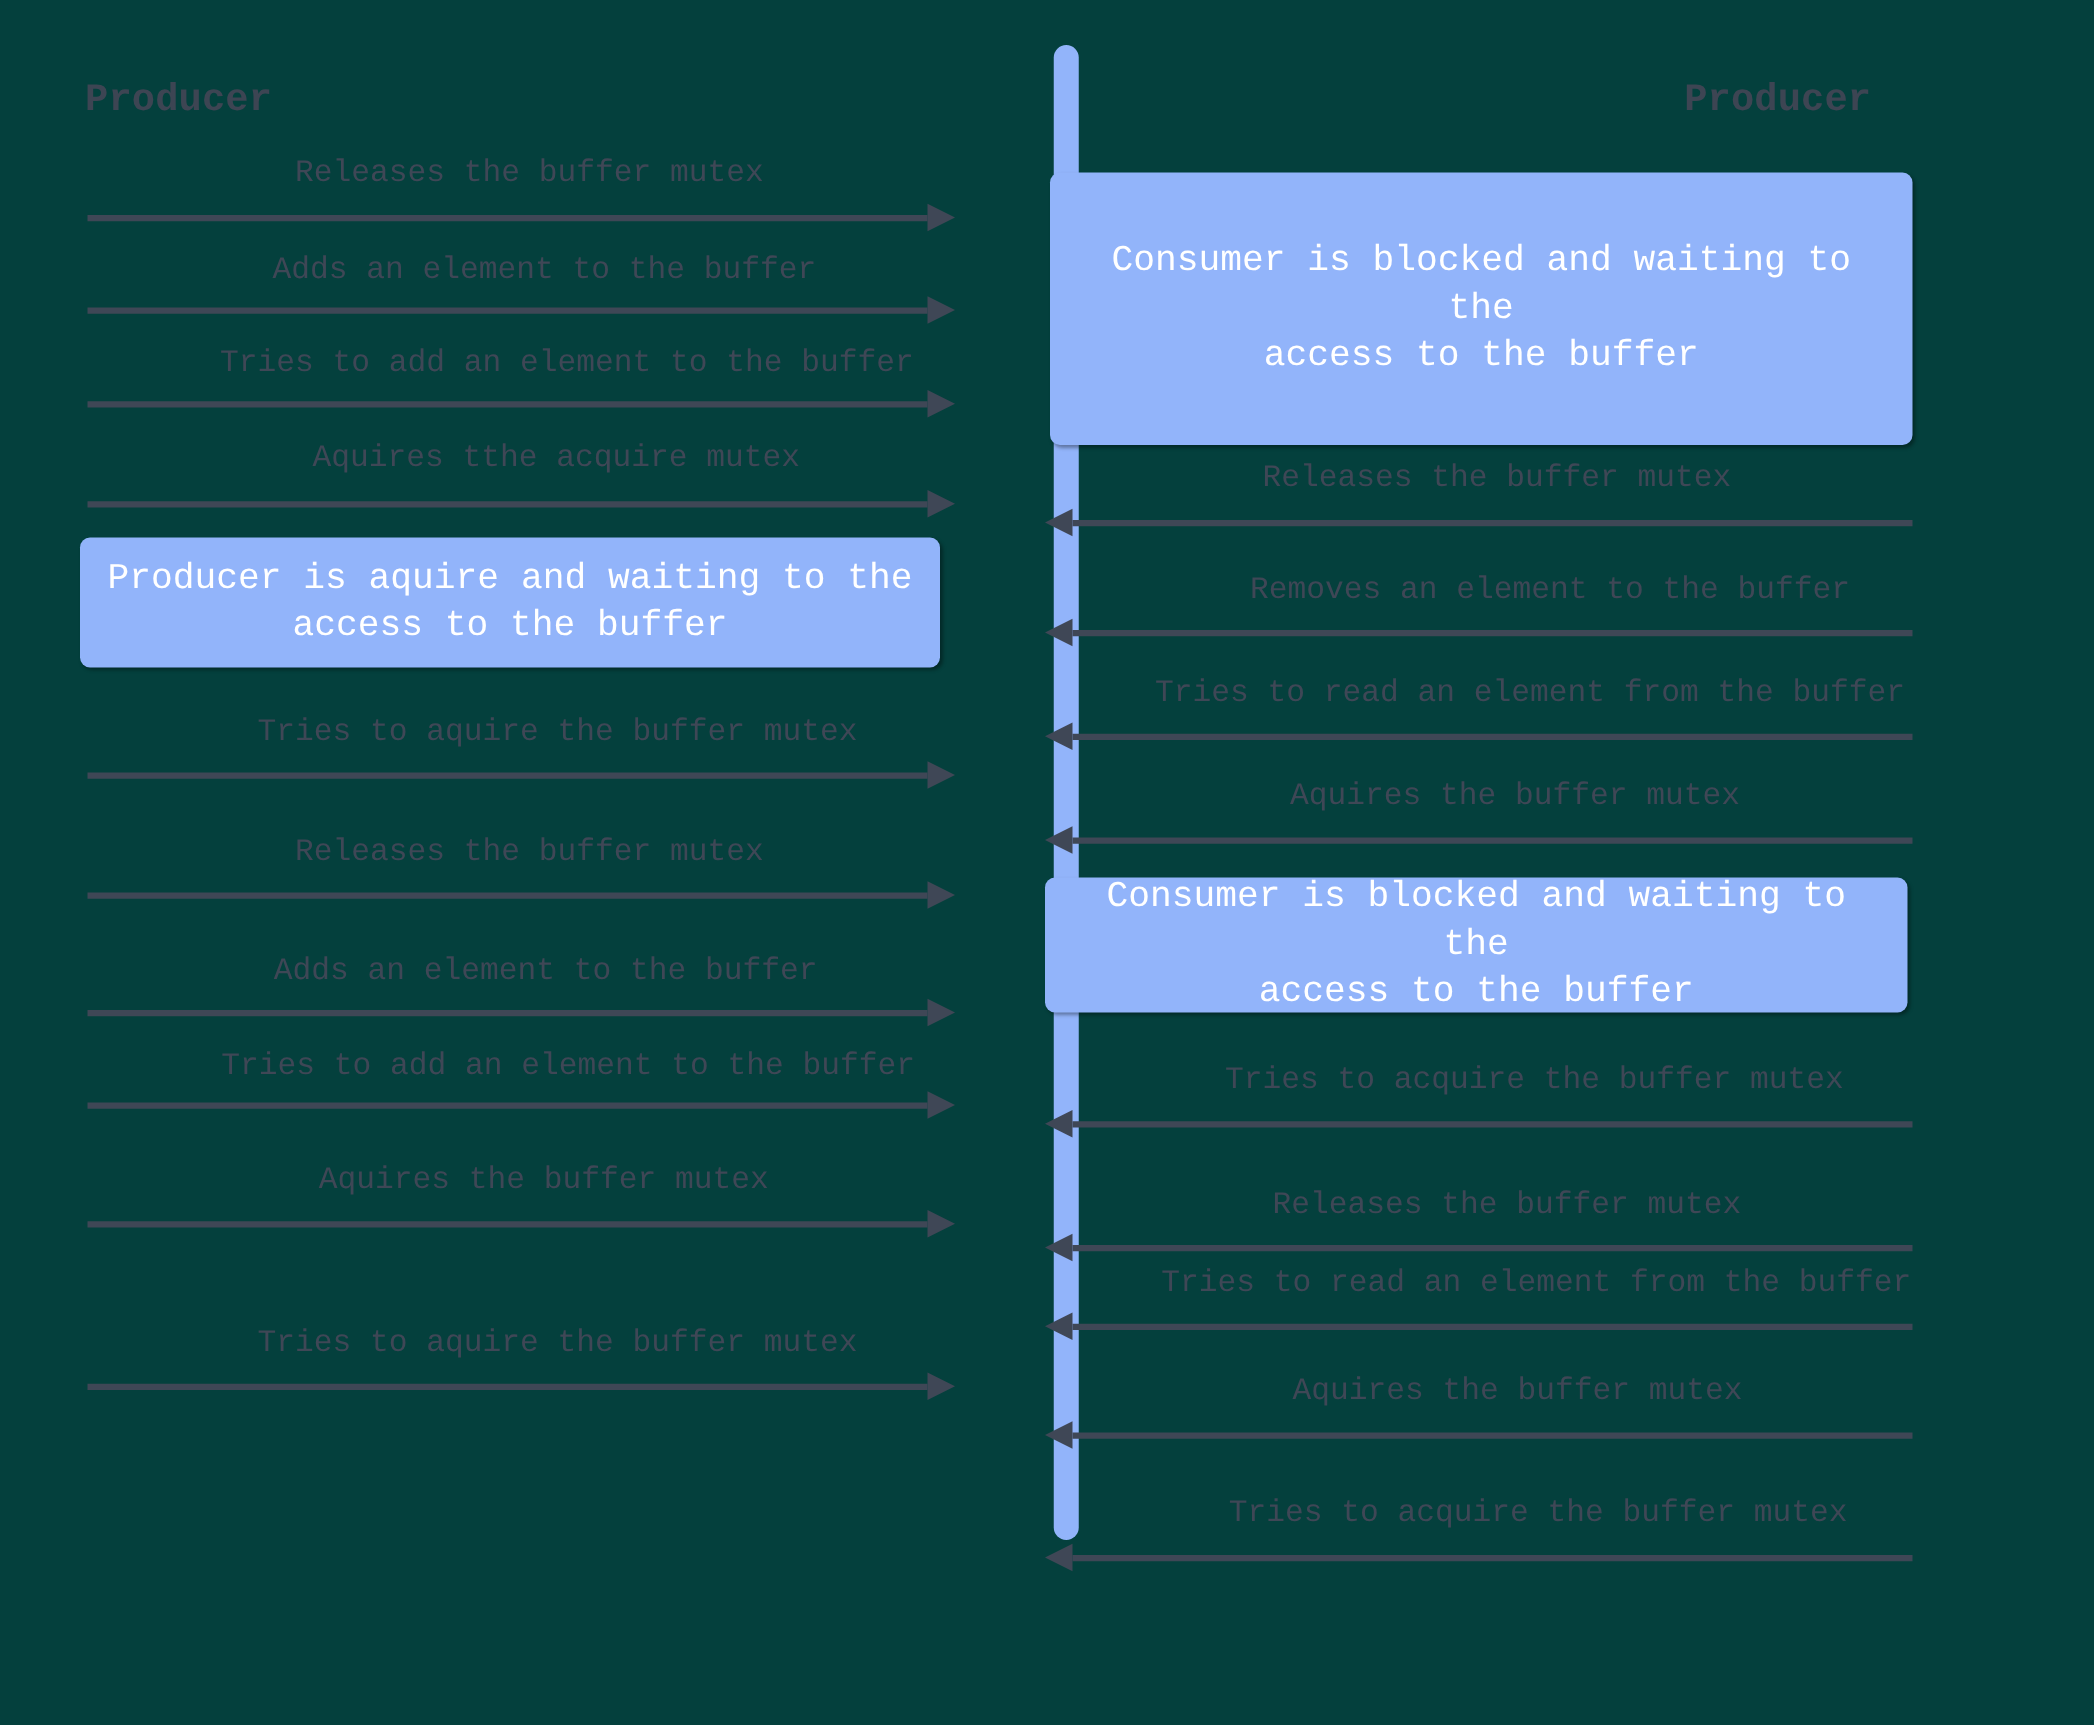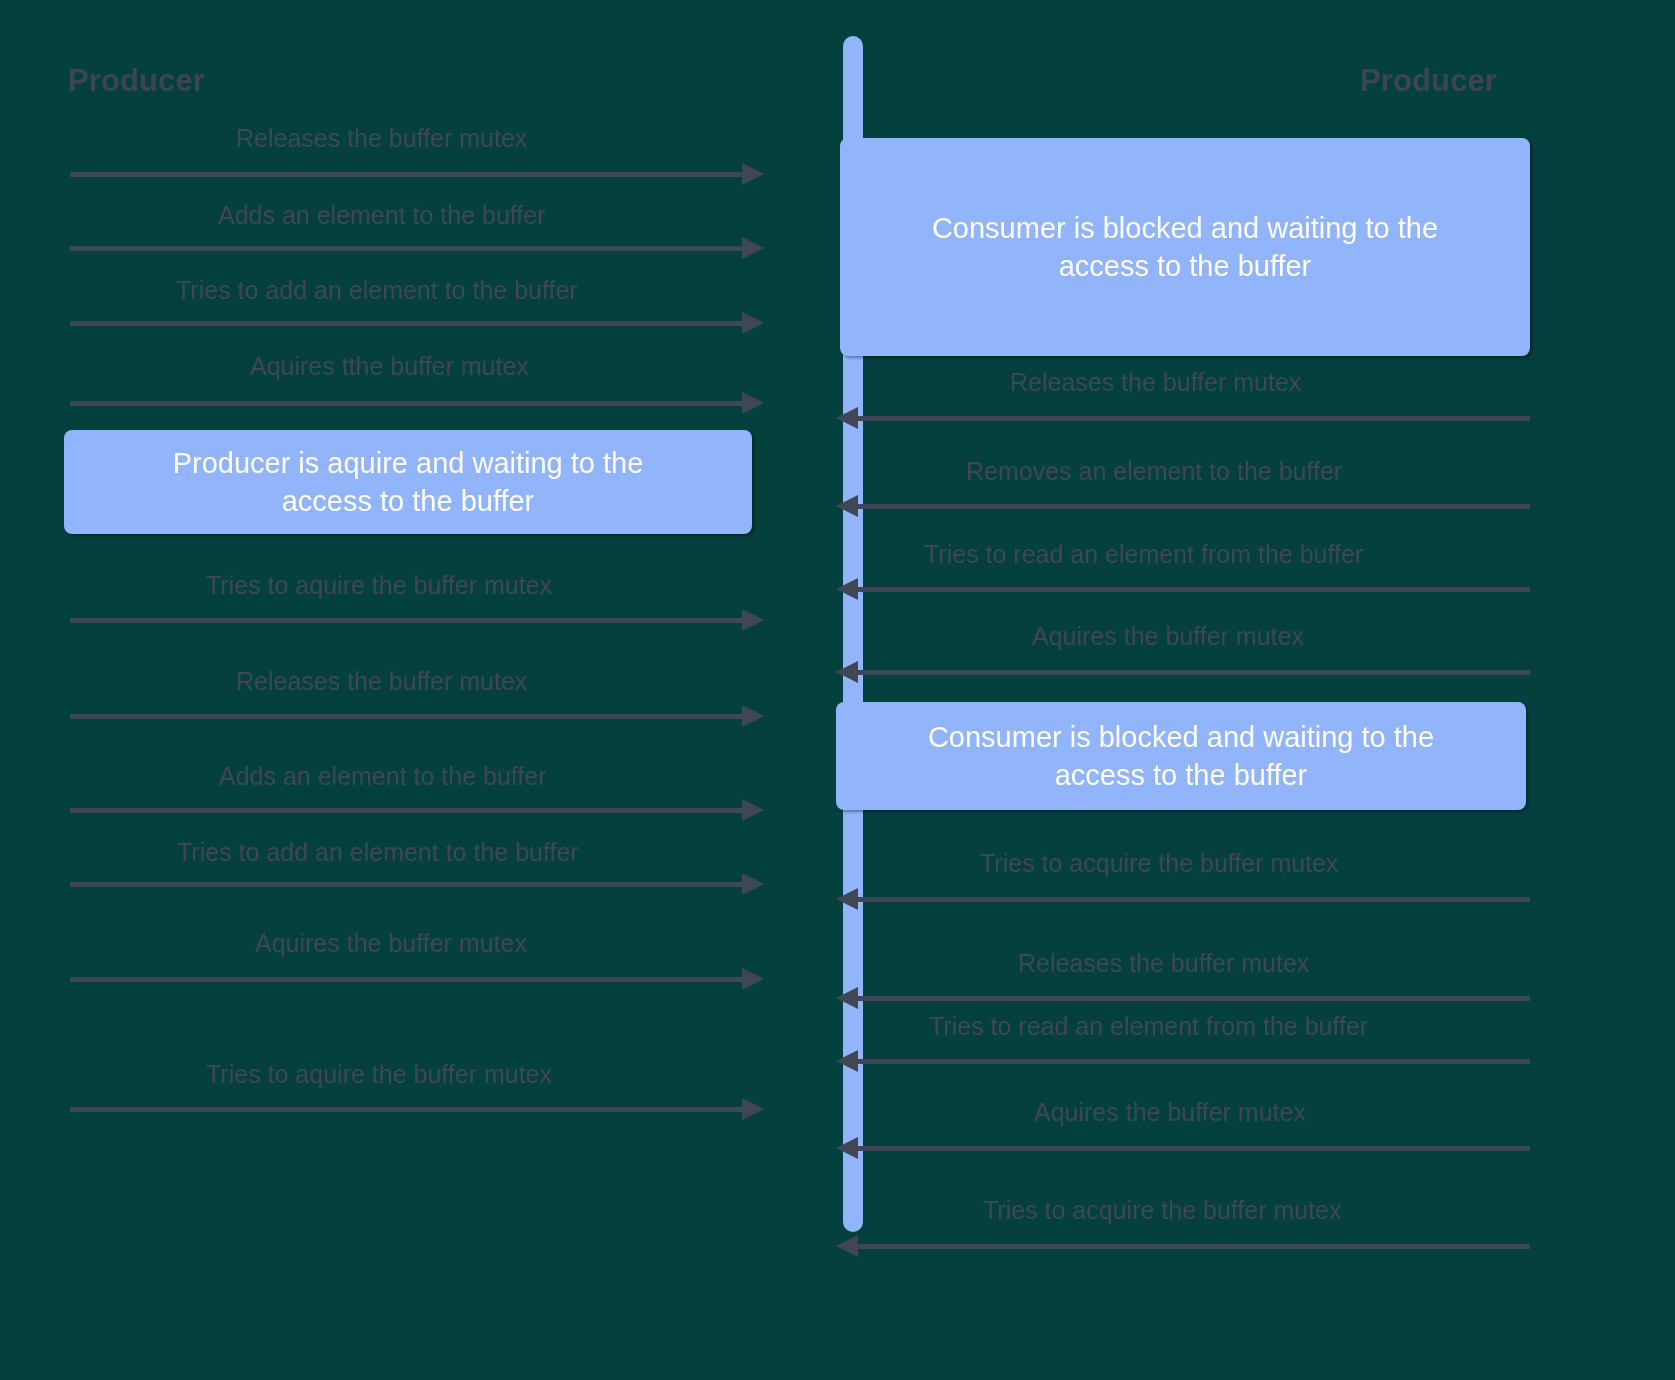--- a/index.html
+++ b/index.html
@@ -13,20 +13,21 @@
     font-family: "Liberation Sans", sans-serif;
     overflow: hidden;
     position: relative;
   }
 
   #diagram {
     position: relative;
     width: 1675px;
     height: 1380px;
     background: #04403d;
+    font-family: Liberation Mono, monospace;
   }
 
   
   .timeline-bar {
     position: absolute;
     left: 843px;
     top: 36px;
     width: 20px;
     height: 1196px;
     background: #92b4fa;
@@ -118,21 +119,21 @@
     <div class="head" style="left:742px;top:34px;"></div>
   </div>
 
   <div class="msg to-right" style="left:0;top:278px;">
     <div class="label" style="left:176px;">Tries to add an element to the buffer</div>
     <div class="shaft" style="left:70px;top:43px;width:672px;"></div>
     <div class="head" style="left:742px;top:34px;"></div>
   </div>
 
   <div class="msg to-right" style="left:0;top:354px;">
-    <div class="label" style="left:250px;">Aquires tthe buffer mutex</div>
+    <div class="label" style="left:250px;">Aquires tthe acquire mutex</div>
     <div class="shaft" style="left:70px;top:47px;width:672px;"></div>
     <div class="head" style="left:742px;top:38px;"></div>
   </div>
 
   <div class="blocked-box" style="left:64px;top:430px;width:688px;height:104px;">
     <div>
       <span>Producer is aquire and waiting to the</span><br>
       <span>access to the buffer</span>
     </div>
   </div>
@@ -180,21 +181,21 @@
     </div>
   </div>
 
   <div class="msg to-left" style="left:0;top:370px;">
     <div class="label" style="left:1010px;">Releases the buffer mutex</div>
     <div class="shaft" style="left:858px;top:46px;width:672px;"></div>
     <div class="head" style="left:836px;top:37px;"></div>
   </div>
 
   <div class="msg to-left" style="left:0;top:459px;">
-    <div class="label" style="left:966px;">Removes an element to the buffer</div>
+    <div class="label" style="left:1000px;">Removes an element to the buffer</div>
     <div class="shaft" style="left:858px;top:45px;width:672px;"></div>
     <div class="head" style="left:836px;top:36px;"></div>
   </div>
 
   <div class="msg to-left" style="left:0;top:542px;">
     <div class="label" style="left:924px;">Tries to read an element from the buffer</div>
     <div class="shaft" style="left:858px;top:45px;width:672px;"></div>
     <div class="head" style="left:836px;top:36px;"></div>
   </div>
 

